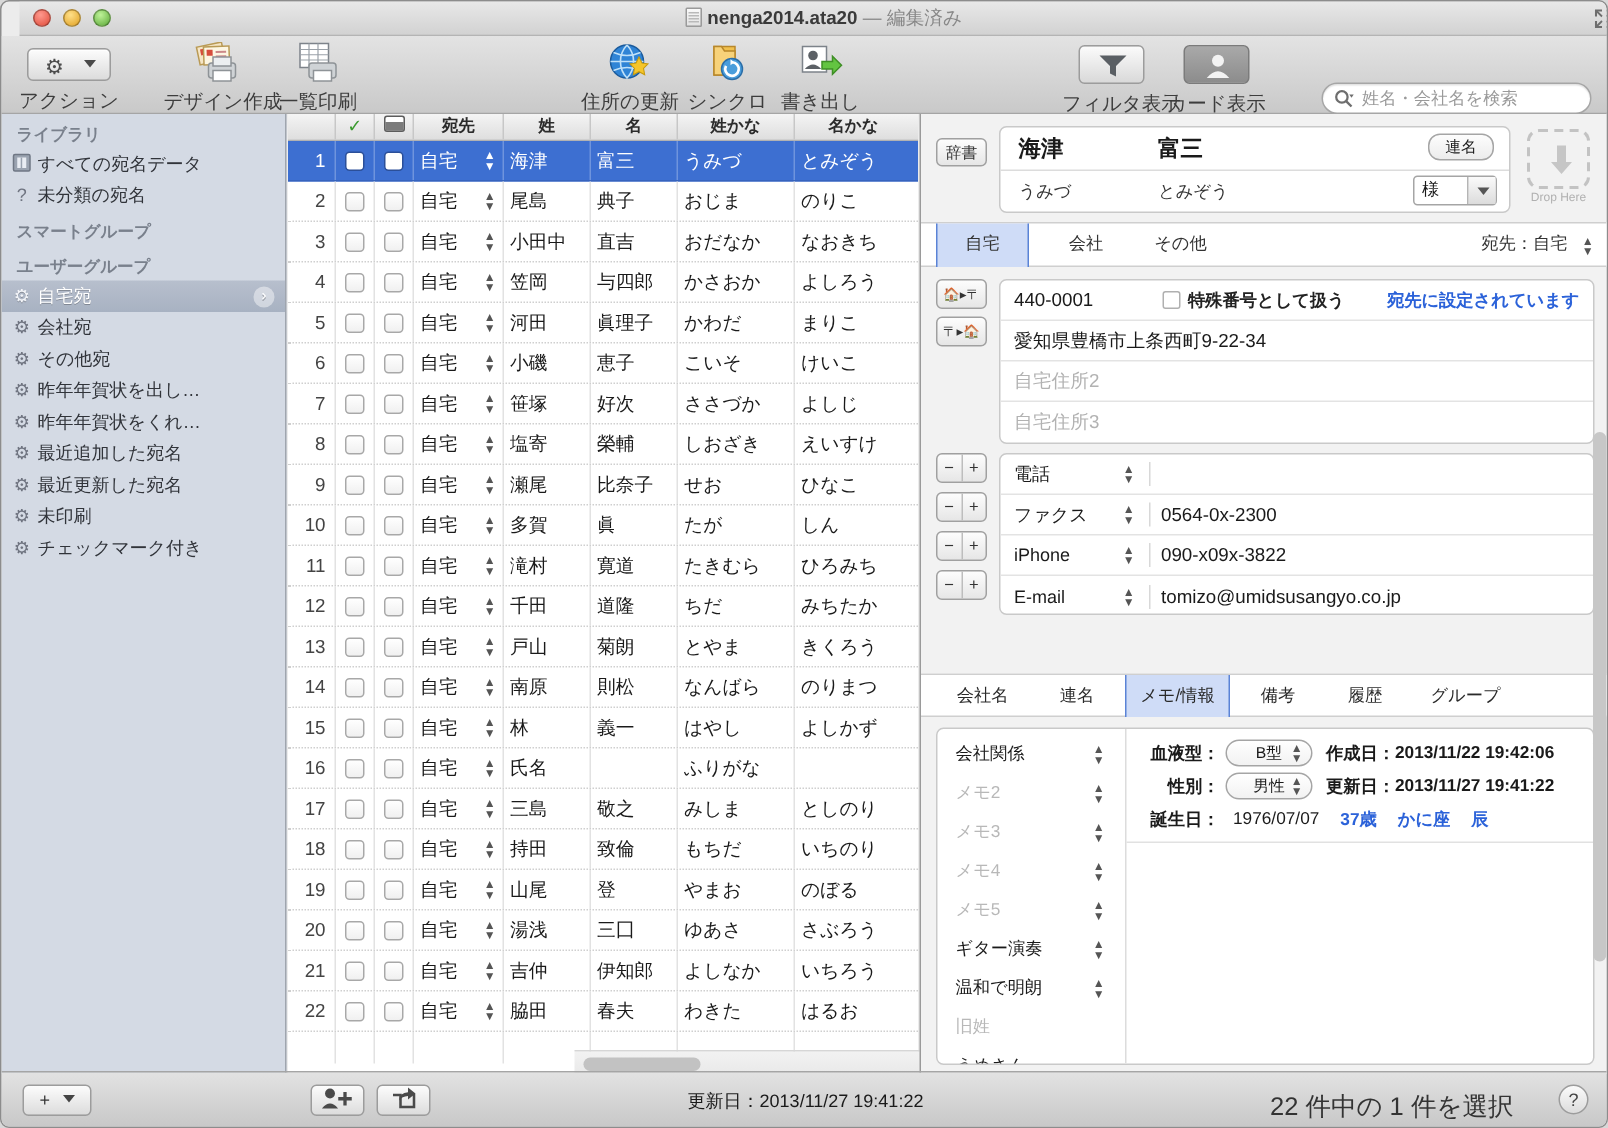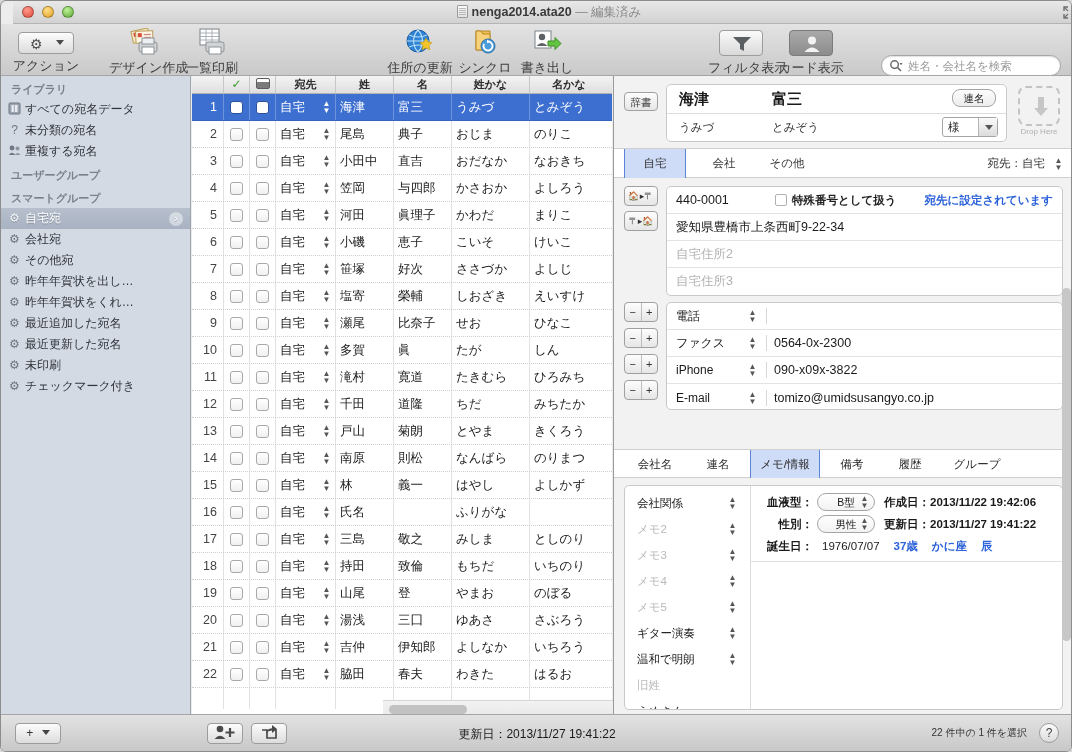--- a/index.html
+++ b/index.html
@@ -263,21 +263,21 @@
   .mr-note { padding:7px 10px; font-size:12.5px; }
 
   .vscroll { position:absolute; right:2px; width:9px; border-radius:5px; background:#c7c7c7; }
 
   
   .bottombar { position:absolute; left:0; bottom:0; width:1072px; height:37px;
      background:linear-gradient(to bottom,#e2e2e2,#c8c8c8); border-top:1px solid #a5a5a5; }
   .bb-btn { position:absolute; top:8px; height:21px;
      background:linear-gradient(to bottom,#fcfcfc,#dcdcdc); border:1px solid #9c9c9c;
      border-radius:4px; font-size:12px; text-align:center; line-height:19px; color:#333; }
-  .status-right { position:absolute; right:46px; top:11px; font-size:10px; color:#333; }
+  .status-right { position:absolute; right:64px; top:11px; font-size:17px; color:#333; }
   .helpbtn { position:absolute; right:14px; top:8px; width:20px; height:20px; border-radius:50%;
      background:linear-gradient(to bottom,#fbfbfb,#dcdcdc); border:1px solid #9c9c9c;
      font-size:12px; text-align:center; line-height:18px; color:#444; }
   .status-left-update { position:absolute; left:0; top:11px; width:100%; text-align:center; }
   .stepv { display:inline-block; width:9px; font-size:8px; line-height:7px; color:#555;
            text-align:center; vertical-align:middle; }
 </style>
 </head>
 <body>
 
@@ -432,35 +432,24 @@
               <rect x="3.5" y="3" width="6" height="7" fill="#e9edf3"></rect>
               <rect x="5.8" y="3" width="1" height="7" fill="#9aa3b0"></rect>
             </svg>
         </span>
         <span>すべての宛名データ</span>
       </div>
       <div class="sb-item">
         <span class="sb-ico">?</span>
         <span>未分類の宛名</span>
       </div>
-      <div class="sb-item">
-        <span class="sb-ico">
-          <svg width="14" height="12" viewBox="0 0 14 12">
-              <circle cx="4" cy="4" r="2.4" fill="#6f7784"></circle>
-              <circle cx="9.5" cy="4.5" r="2" fill="#8d95a2"></circle>
-              <path d="M.8 11 q3.2 -4.4 6.4 0z" fill="#6f7784"></path>
-              <path d="M6.6 11 q3 -3.8 6 0z" fill="#8d95a2"></path>
-            </svg>
-        </span>
-        <span>重複する宛名</span>
-      </div>
+
+      <div class="sb-section">スマートグループ</div>
 
       <div class="sb-section">ユーザーグループ</div>
-
-      <div class="sb-section">スマートグループ</div>
 
       <div class="sb-item sel">
         <span class="sb-ico">⚙</span>
         <span>自宅宛</span>
         <span class="sb-disc">›</span>
       </div>
       <div class="sb-item">
         <span class="sb-ico">⚙</span>
         <span>会社宛</span>
       </div>

